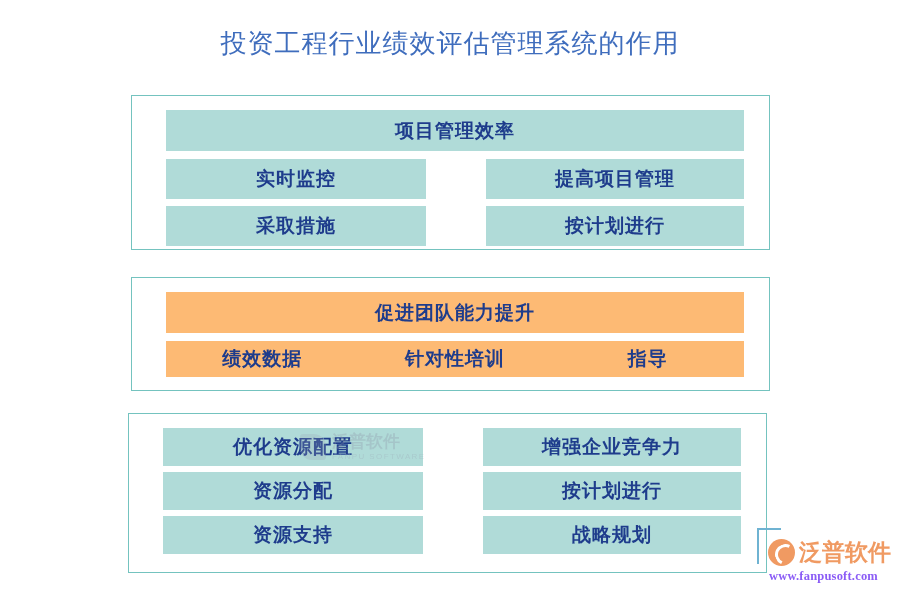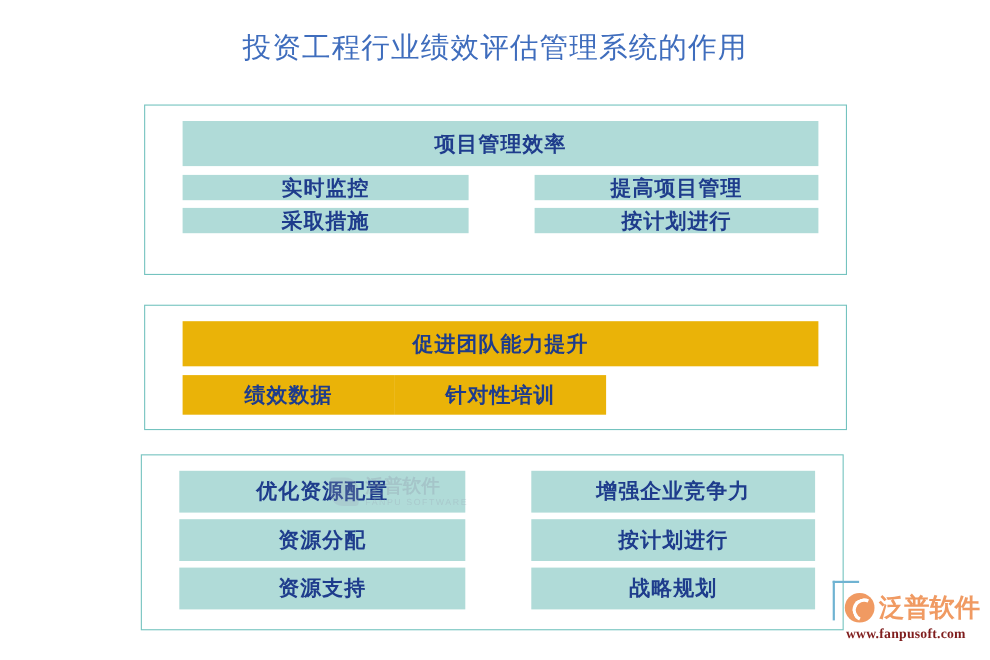--- a/index.html
+++ b/index.html
@@ -103,35 +103,35 @@
     color: #1e3c8c;
     display: flex;
     align-items: center;
     justify-content: center;
     font-weight: bold;
     font-size: 19px;
     letter-spacing: 1px;
     white-space: nowrap;
     font-family: "Liberation Serif", "DejaVu Serif", serif;
   }
-  .box.light { background: #eab308; font-family: Liberation Mono, monospace; }
+  .box.light { background: #fdba74; font-family: Liberation Mono, monospace; }
 
   .header-box {
     width: 100%;
     height: 41px;
     margin-bottom: 8px;
   }
 
   .grid-2 {
     display: grid;
     grid-template-columns: 260px 1fr;
     column-gap: 60px;
     row-gap: 7px;
   }
-  .grid-2 .box { height: 23px; }
+  .grid-2 .box { height: 40px; }
 
   .grid-3 {
     display: grid;
     grid-template-columns: 1fr 1fr 1fr;
   }
   .grid-3 .box { height: 36px; }
 
   .grid-3x2 {
     display: grid;
     grid-template-columns: 260px 1fr;
@@ -182,21 +182,21 @@
   .logo-cn {
     font-size: 23px;
     font-weight: bold;
     color: #f09a62;
     font-family: "Liberation Sans", sans-serif;
     letter-spacing: 0px;
     line-height: 1;
   }
   .logo-url {
     font-size: 12.5px;
-    color: #7f1d1d;
+    color: #8b5cf6;
     font-family: "Liberation Serif", "DejaVu Serif", serif;
     font-weight: bold;
     letter-spacing: .2px;
     margin-top: 3px;
     margin-left: 1px;
   }
   .logo-corner {
     position: absolute;
     left: 757px;
     top: 528px;
@@ -225,20 +225,21 @@
       </div>
     </div>
   </div>
 
   <div class="section" id="section-2">
     <div class="inner">
       <div class="box header-box light">促进团队能力提升</div>
       <div class="grid-3">
         <div class="box light">绩效数据</div>
         <div class="box light">针对性培训</div>
+        <div class="box light">指导</div>
       </div>
     </div>
   </div>
 
   <div class="section" id="section-3">
     <div class="inner">
       <div class="grid-3x2">
         <div class="box">优化资源配置</div>
         <div class="box">增强企业竞争力</div>
         <div class="box">资源分配</div>

